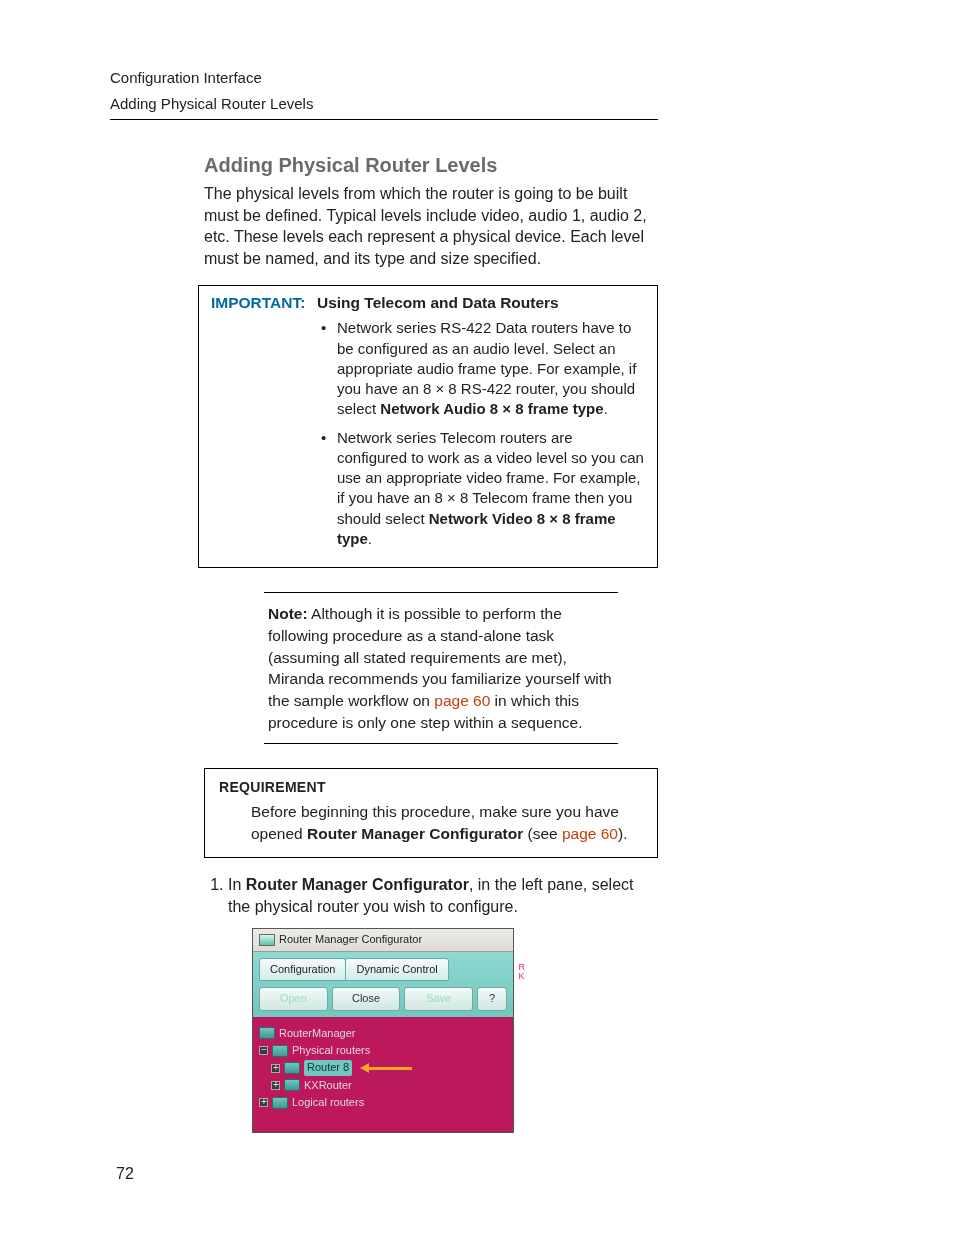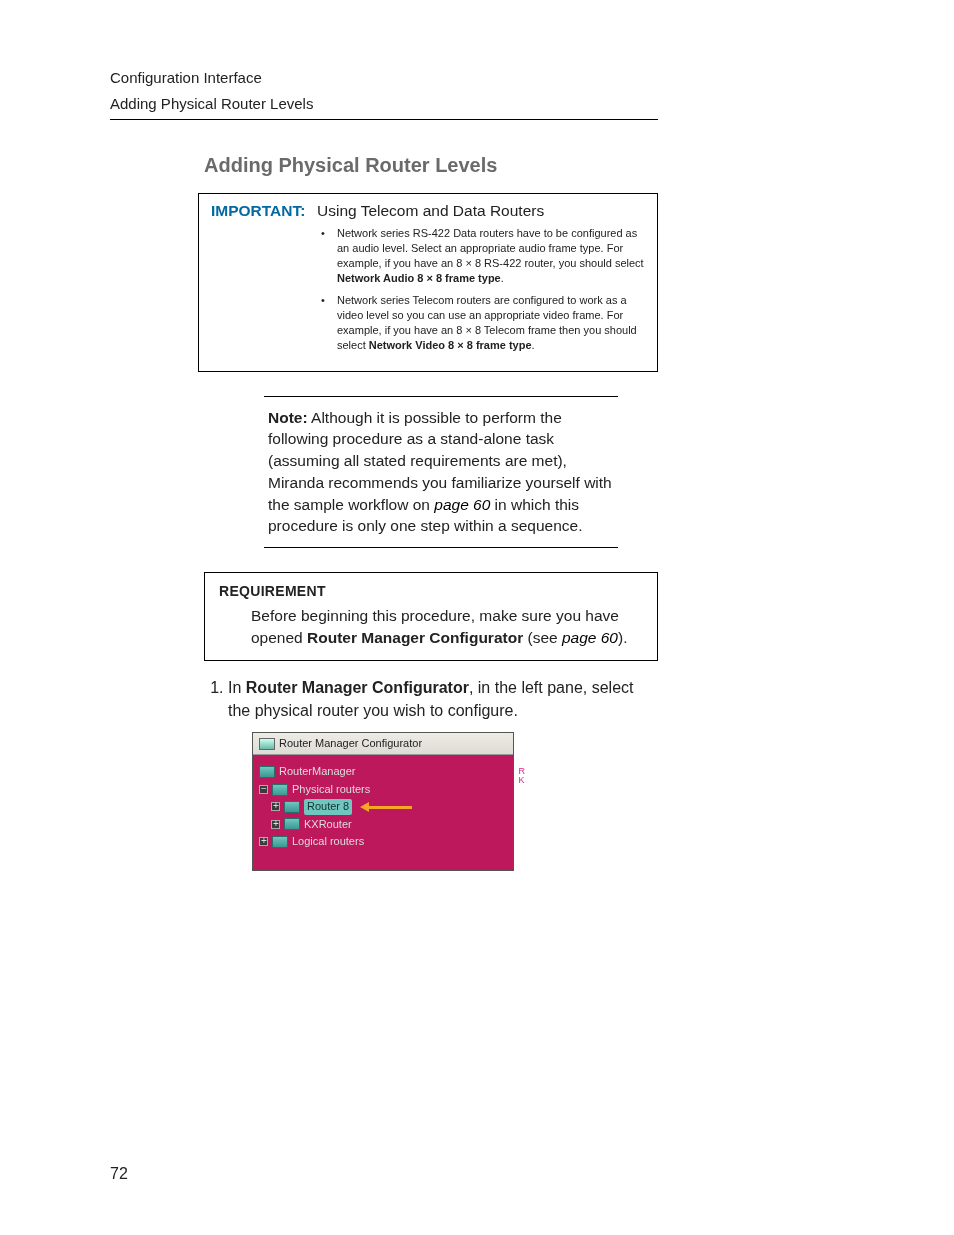--- a/index.html
+++ b/index.html
@@ -52,50 +52,50 @@
     display: flex;
     gap: 6px;
     font-size: 15.5px;
   }
   .important-label {
     font-weight: 700;
     color: #0369a1;
     min-width: 100px;
   }
   .important-title {
-    font-weight: 400;
+    font-weight: 700;
   }
   ul.bullet {
     list-style: none;
     margin: 6px 0 0 110px;
     padding: 0;
   }
   ul.bullet li {
     position: relative;
     padding-left: 16px;
-    font-size: 11px;
+    font-size: 15px;
     line-height: 1.35;
     margin-bottom: 8px;
   }
   ul.bullet li::before {
     content: "•";
     position: absolute;
     left: 0;
     top: 0;
   }
   .note-block {
     margin: 0 40px 24px 60px;
     border-top: 1px solid #000;
     border-bottom: 1px solid #000;
     padding: 10px 4px;
     font-size: 15.5px;
     line-height: 1.4;
   }
   .note-label { font-weight: 700; }
-  a.link { color: #000000; text-decoration: none; font-style: italic; }
+  a.link { color: #c2410c; text-decoration: none; }
   .req-box {
     border: 1px solid #000;
     margin: 0 0 16px 0;
     padding: 10px 20px 12px 14px;
   }
   .req-title {
     font-size: 14px;
     font-weight: 700;
     letter-spacing: 0.3px;
     margin-bottom: 6px;
@@ -243,40 +243,41 @@
     right: -12px;
     top: 34px;
     font-size: 9px;
     color: #d28;
     font-family: Tahoma, Arial, sans-serif;
     line-height: 1;
   }
   .page-number {
     position: absolute;
     bottom: 52px;
-    left: 110px;
+    left: 116px;
     font-size: 16px;
   }
   .after-fig {
     font-size: 16px;
     margin-top: 10px;
   }
 </style>
 </head>
 <body>
 
 <div class="page">
 
   <div class="running-head">Configuration Interface</div>
   <div class="running-head">Adding Physical Router Levels</div>
   <hr class="hr-rule">
 
   <div class="content">
 
     <h2 class="section-title">Adding Physical Router Levels</h2>
+    <p>The physical levels from which the router is going to be built must be defined. Typical levels include video, audio 1, audio 2, etc. These levels each represent a physical device. Each level must be named, and its type and size specified.</p>
 
     <div class="important-box">
       <div class="important-body">
         <div class="important-head">
           <span class="important-label">IMPORTANT:</span>
           <span class="important-title">Using Telecom and Data Routers</span>
         </div>
         <ul class="bullet">
           <li>
             <span>Network series RS-422 Data routers have to be configured as an audio level. Select an appropriate audio frame type. For example, if you have an 8 × 8 RS-422 router, you should select </span><span class="bold">Network Audio 8 × 8 frame type</span><span>.</span>
@@ -303,20 +304,32 @@
 
     <ol class="steps">
       <li>
         <span>In </span><span class="bold">Router Manager Configurator</span><span>, in the left pane, select the physical router you wish to configure.</span>
 
         <div class="screenshot">
           <div class="titlebar">
             <span class="app-icon"></span>
             <span class="tt">Router Manager Configurator</span>
           </div>
+          <div class="toolbar">
+            <div class="tabs-row">
+              <div class="tab-btn">Configuration</div>
+              <div class="tab-btn">Dynamic Control</div>
+            </div>
+            <div class="btn-row">
+              <div class="tool-btn dim">Open</div>
+              <div class="tool-btn">Close</div>
+              <div class="tool-btn dim">Save</div>
+              <div class="tool-btn help">?</div>
+            </div>
+          </div>
           <div class="tree-pane">
             <div class="tree-row ind1">
               <span class="folder-ic"></span>
               <span>RouterManager</span>
             </div>
             <div class="tree-row ind1">
               <span class="exp"></span>
               <span class="folder-ic"></span>
               <span>Physical routers</span>
             </div>

